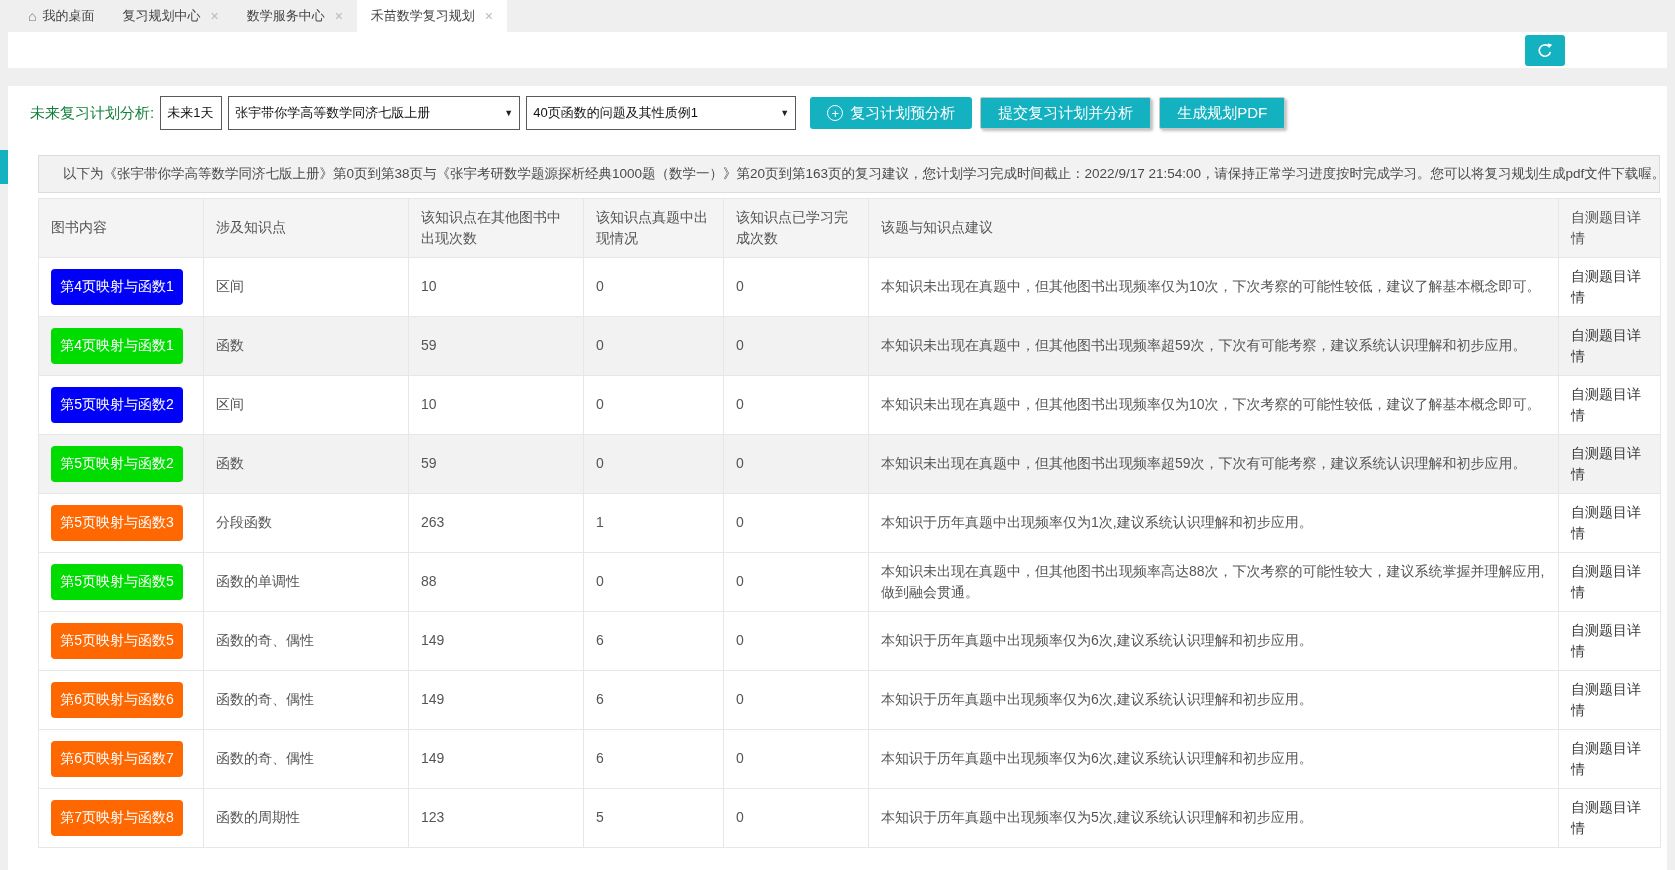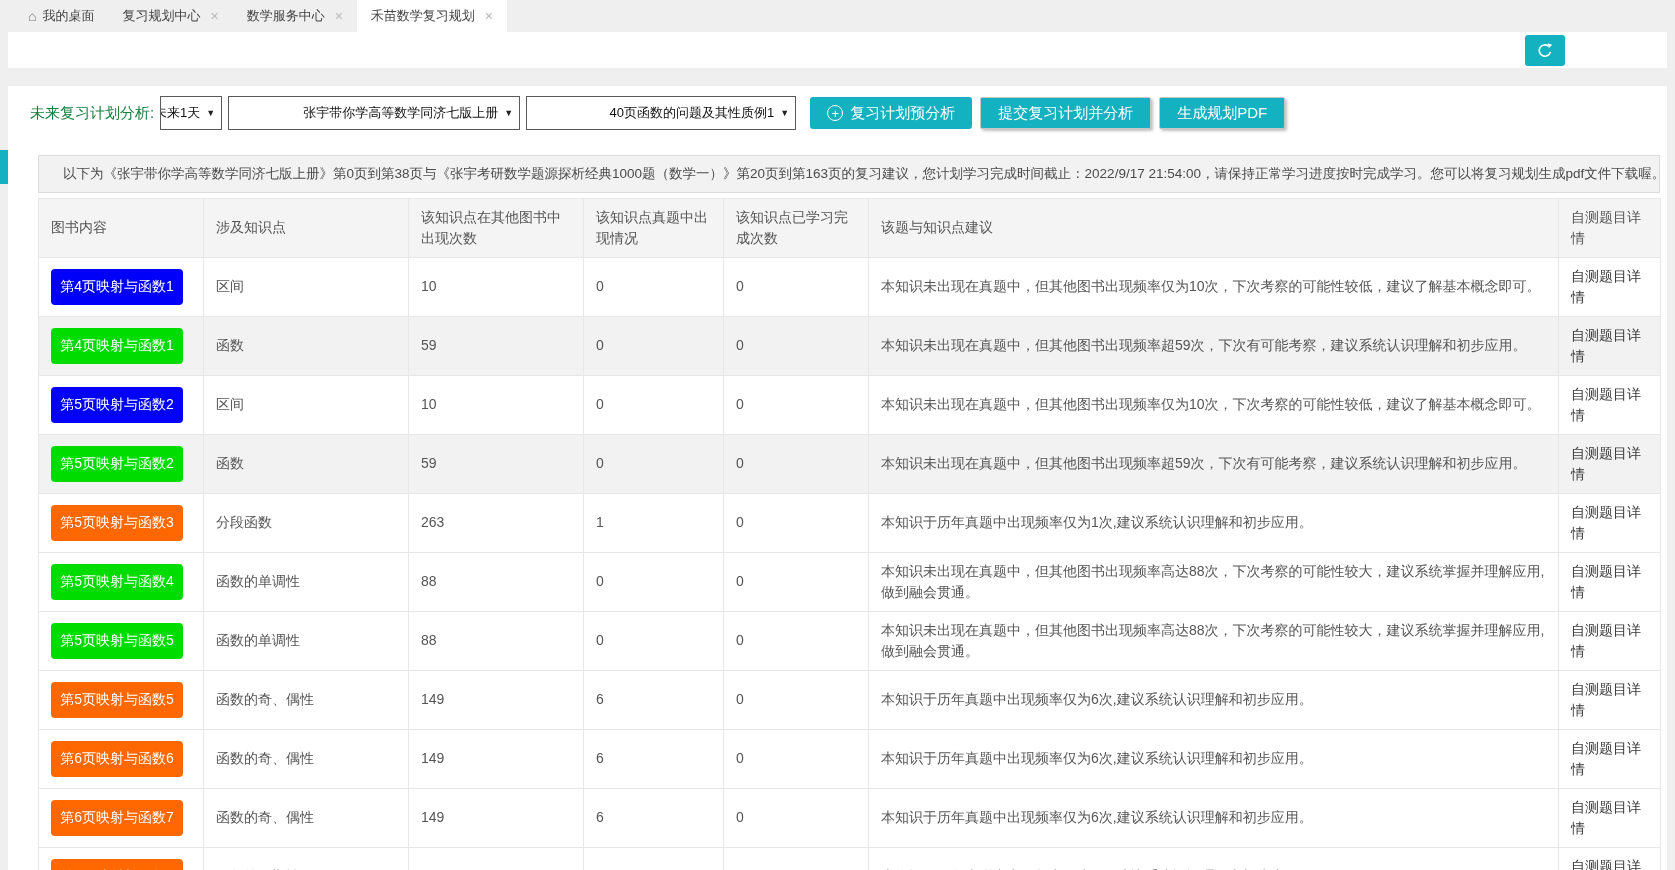--- a/index.html
+++ b/index.html
@@ -18,21 +18,21 @@
   .tab.active { background:#ffffff;margin-top:44px; }
   
   .topcard { position:absolute; left:8px; right:8px; top:32px; height:36px; background:#fff; }
   .refresh-btn { position:absolute; right:102px; top:3px; width:40px; height:31px; background:var(--teal); border:none; border-radius:3px; display:flex; align-items:center; justify-content:center; cursor:pointer; }
   
   .maincard { position:absolute; left:8px; right:8px; top:86px; bottom:0; background:#fff; overflow:hidden; }
   .left-accent { position:absolute; left:0; top:150px; width:8px; height:34px; background:var(--teal); }
   
   .toolbar { display:flex; align-items:center; margin:9px 0 0 22px; height:36px; }
   .toolbar-label { font-size:15px; color:#15803d; margin-right:6px; white-space:nowrap; }
-  .selectbox { display:flex; align-items:center; justify-content:flex-end; border:1px solid #5a5a5a; background:#fff; height:34px; padding:0 6px; font-size:13px; color:#111; margin-right:6px; white-space:nowrap; overflow:hidden; cursor:pointer; }
+  .selectbox { display:flex; align-items:center; justify-content:space-between; border:1px solid #5a5a5a; background:#fff; height:34px; padding:0 6px; font-size:13px; color:#111; margin-right:6px; white-space:nowrap; overflow:hidden; cursor:pointer; }
   .selectbox .caret { font-size:9px; color:#222; margin-left:6px; flex:0 0 auto; }
   .sel-sm { width:62px; }
   .sel-md { width:292px; }
   .sel-lg { width:270px; }
   .btn-teal { height:32px; background:var(--teal); color:#fff; font-size:15px; border:none; border-radius:3px; padding:0 17px; margin-left:8px; display:flex; align-items:center; cursor:pointer; font-family:inherit; white-space:nowrap; }
   .btn-teal.raised { border:1px solid #c6c6c6; border-radius:2px; box-shadow:2px 2px 3px rgba(0,0,0,0.25); }
   .plus-circle { display:inline-flex; align-items:center; justify-content:center; width:16px; height:16px; border:1px solid #fff; border-radius:50%; font-size:13px; line-height:1; margin-right:7px; }
   
   .notice { width:1622px; margin:24px 0 0 30px; background:#f2f2f2; border:1px solid #dcdcdc; padding:8px 24px; font-size:13.5px; color:#4a4a4a; line-height:1.45; white-space:nowrap; overflow:hidden; }
   
@@ -168,29 +168,20 @@
         <tr>
     <td><button class="book-btn" style="background: rgb(255, 103, 0);">第5页映射与函数3</button></td>
     <td>分段函数</td>
     <td>263</td>
     <td>1</td>
     <td>0</td>
     <td>本知识于历年真题中出现频率仅为1次,建议系统认识理解和初步应用。</td>
     <td class="detail">自测题目详情</td>
   </tr>
         <tr>
-    <td><button class="book-btn" style="background: rgb(0, 220, 0);">第5页映射与函数4</button></td>
-    <td>函数的单调性</td>
-    <td>88</td>
-    <td>0</td>
-    <td>0</td>
-    <td>本知识未出现在真题中，但其他图书出现频率高达88次，下次考察的可能性较大，建议系统掌握并理解应用,做到融会贯通。</td>
-    <td class="detail">自测题目详情</td>
-  </tr>
-        <tr>
     <td><button class="book-btn" style="background: rgb(0, 220, 0);">第5页映射与函数5</button></td>
     <td>函数的单调性</td>
     <td>88</td>
     <td>0</td>
     <td>0</td>
     <td>本知识未出现在真题中，但其他图书出现频率高达88次，下次考察的可能性较大，建议系统掌握并理解应用,做到融会贯通。</td>
     <td class="detail">自测题目详情</td>
   </tr>
         <tr>
     <td><button class="book-btn" style="background: rgb(255, 103, 0);">第5页映射与函数5</button></td>

